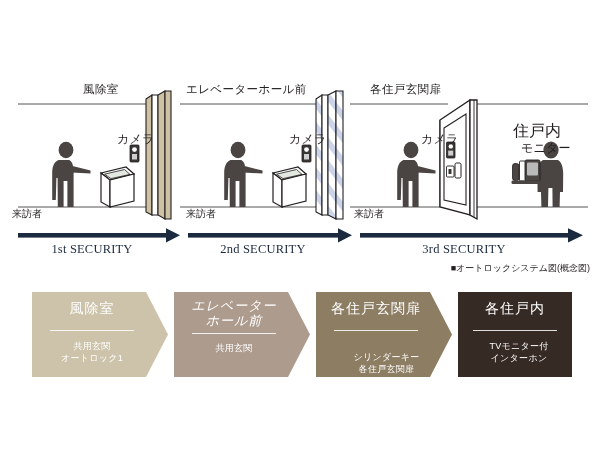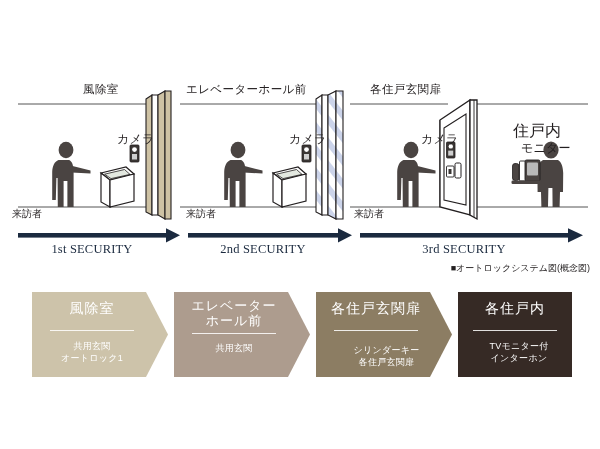--- a/index.html
+++ b/index.html
@@ -327,39 +327,39 @@
       <div class="bsub" style="top:48px; padding-right:16px;">
         <div>共用玄関</div>
         <div>オートロック1</div>
       </div>
     </div>
 
     <div class="banner two-line" style="left:174px; width:136px;">
       <svg width="136" height="85" viewBox="0 0 136 85" style="position:absolute;left:0;top:0;">
         <polygon points="0,0 114,0 136,42.5 114,85 0,85" fill="#ad9c8e"></polygon>
       </svg>
-      <div class="btitle" style="padding-right:16px;">
+      <div class="btitle" style="padding-right:16px;font-style:italic;">
         <div>エレベーター</div>
         <div>ホール前</div>
       </div>
       <div class="rule" style="left:18px; width:84px; top:41px;"></div>
       <div class="bsub" style="top:50px; padding-right:16px;">
         <div>共用玄関</div>
       </div>
     </div>
 
     <div class="banner" style="left:316px; width:136px;">
       <svg width="136" height="85" viewBox="0 0 136 85" style="position:absolute;left:0;top:0;">
         <polygon points="0,0 114,0 136,42.5 114,85 0,85" fill="#8c7d63"></polygon>
       </svg>
       <div class="btitle" style="padding-right:16px;">
         <span>各住戸玄関扉</span>
       </div>
       <div class="rule" style="left:18px; width:84px; top:38px;"></div>
-      <div class="bsub" style="top:52px; padding-right:16px;padding-left:21px;">
+      <div class="bsub" style="top:59px; padding-right:16px;padding-left:21px;">
         <div>シリンダーキー</div>
         <div>各住戸玄関扉</div>
       </div>
     </div>
 
     <div class="banner" style="left:458px; width:114px;">
       <svg width="114" height="85" viewBox="0 0 114 85" style="position:absolute;left:0;top:0;">
         <polygon points="0,0 114,0 114,85 0,85" fill="#362a25"></polygon>
       </svg>
       <div class="btitle">

